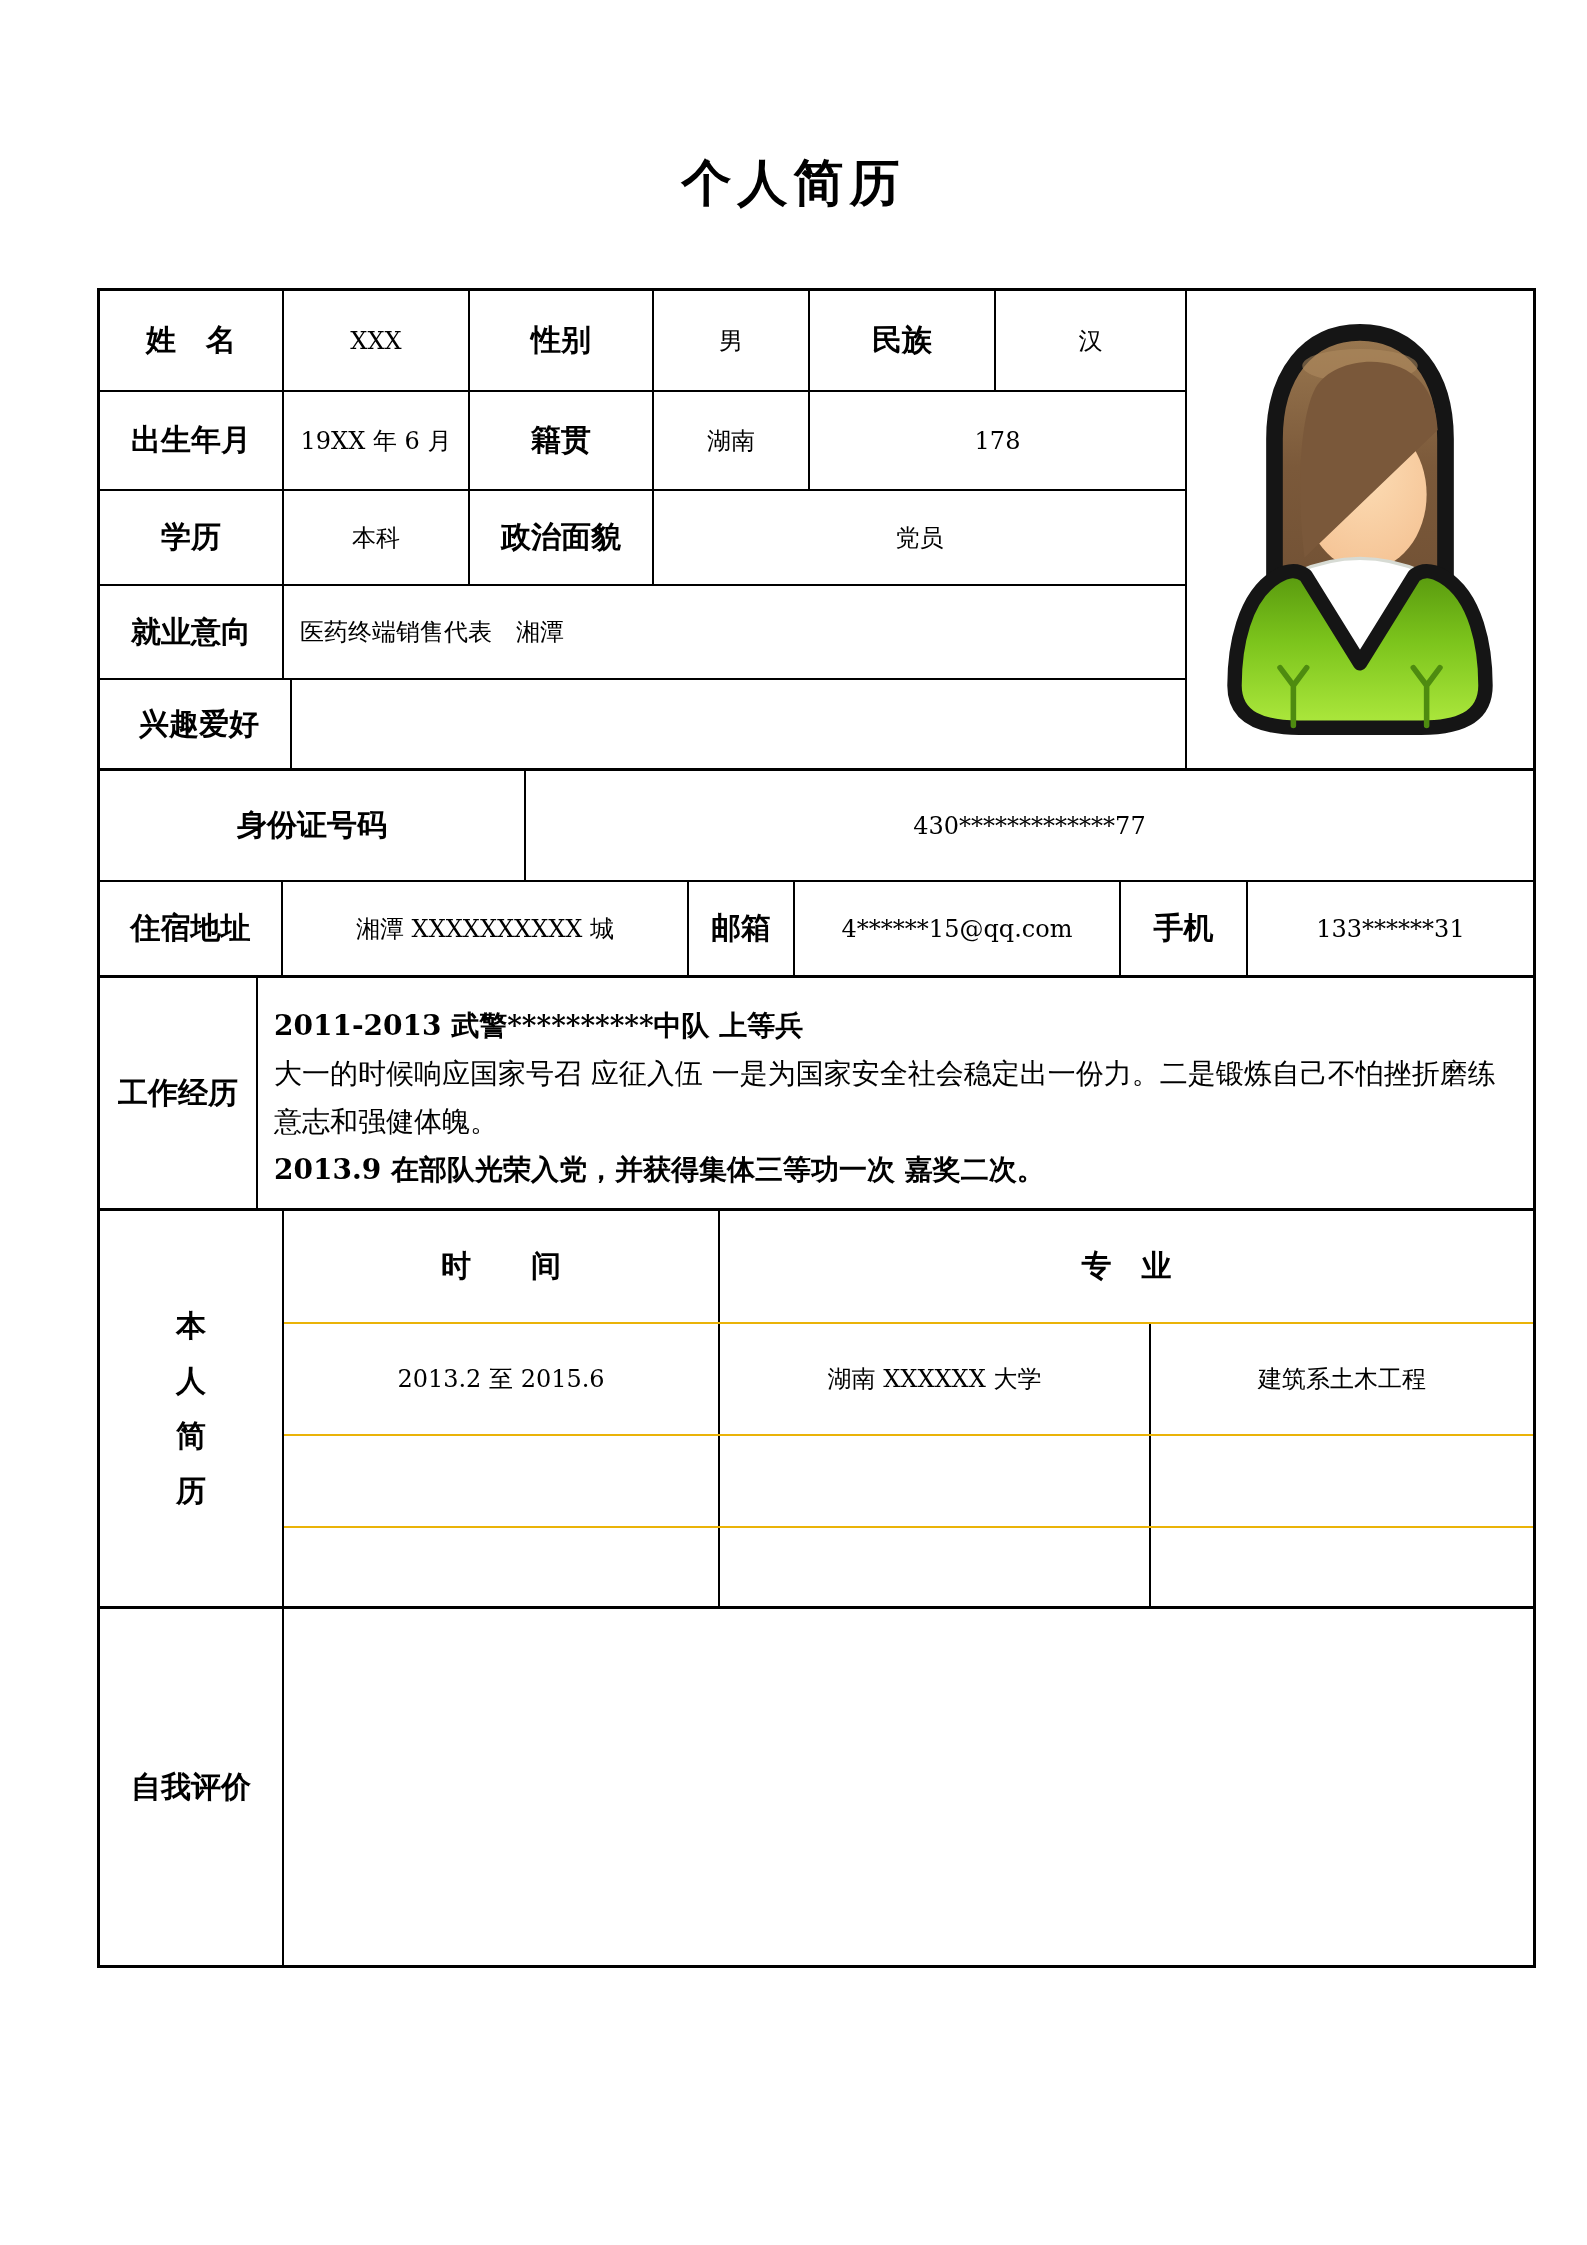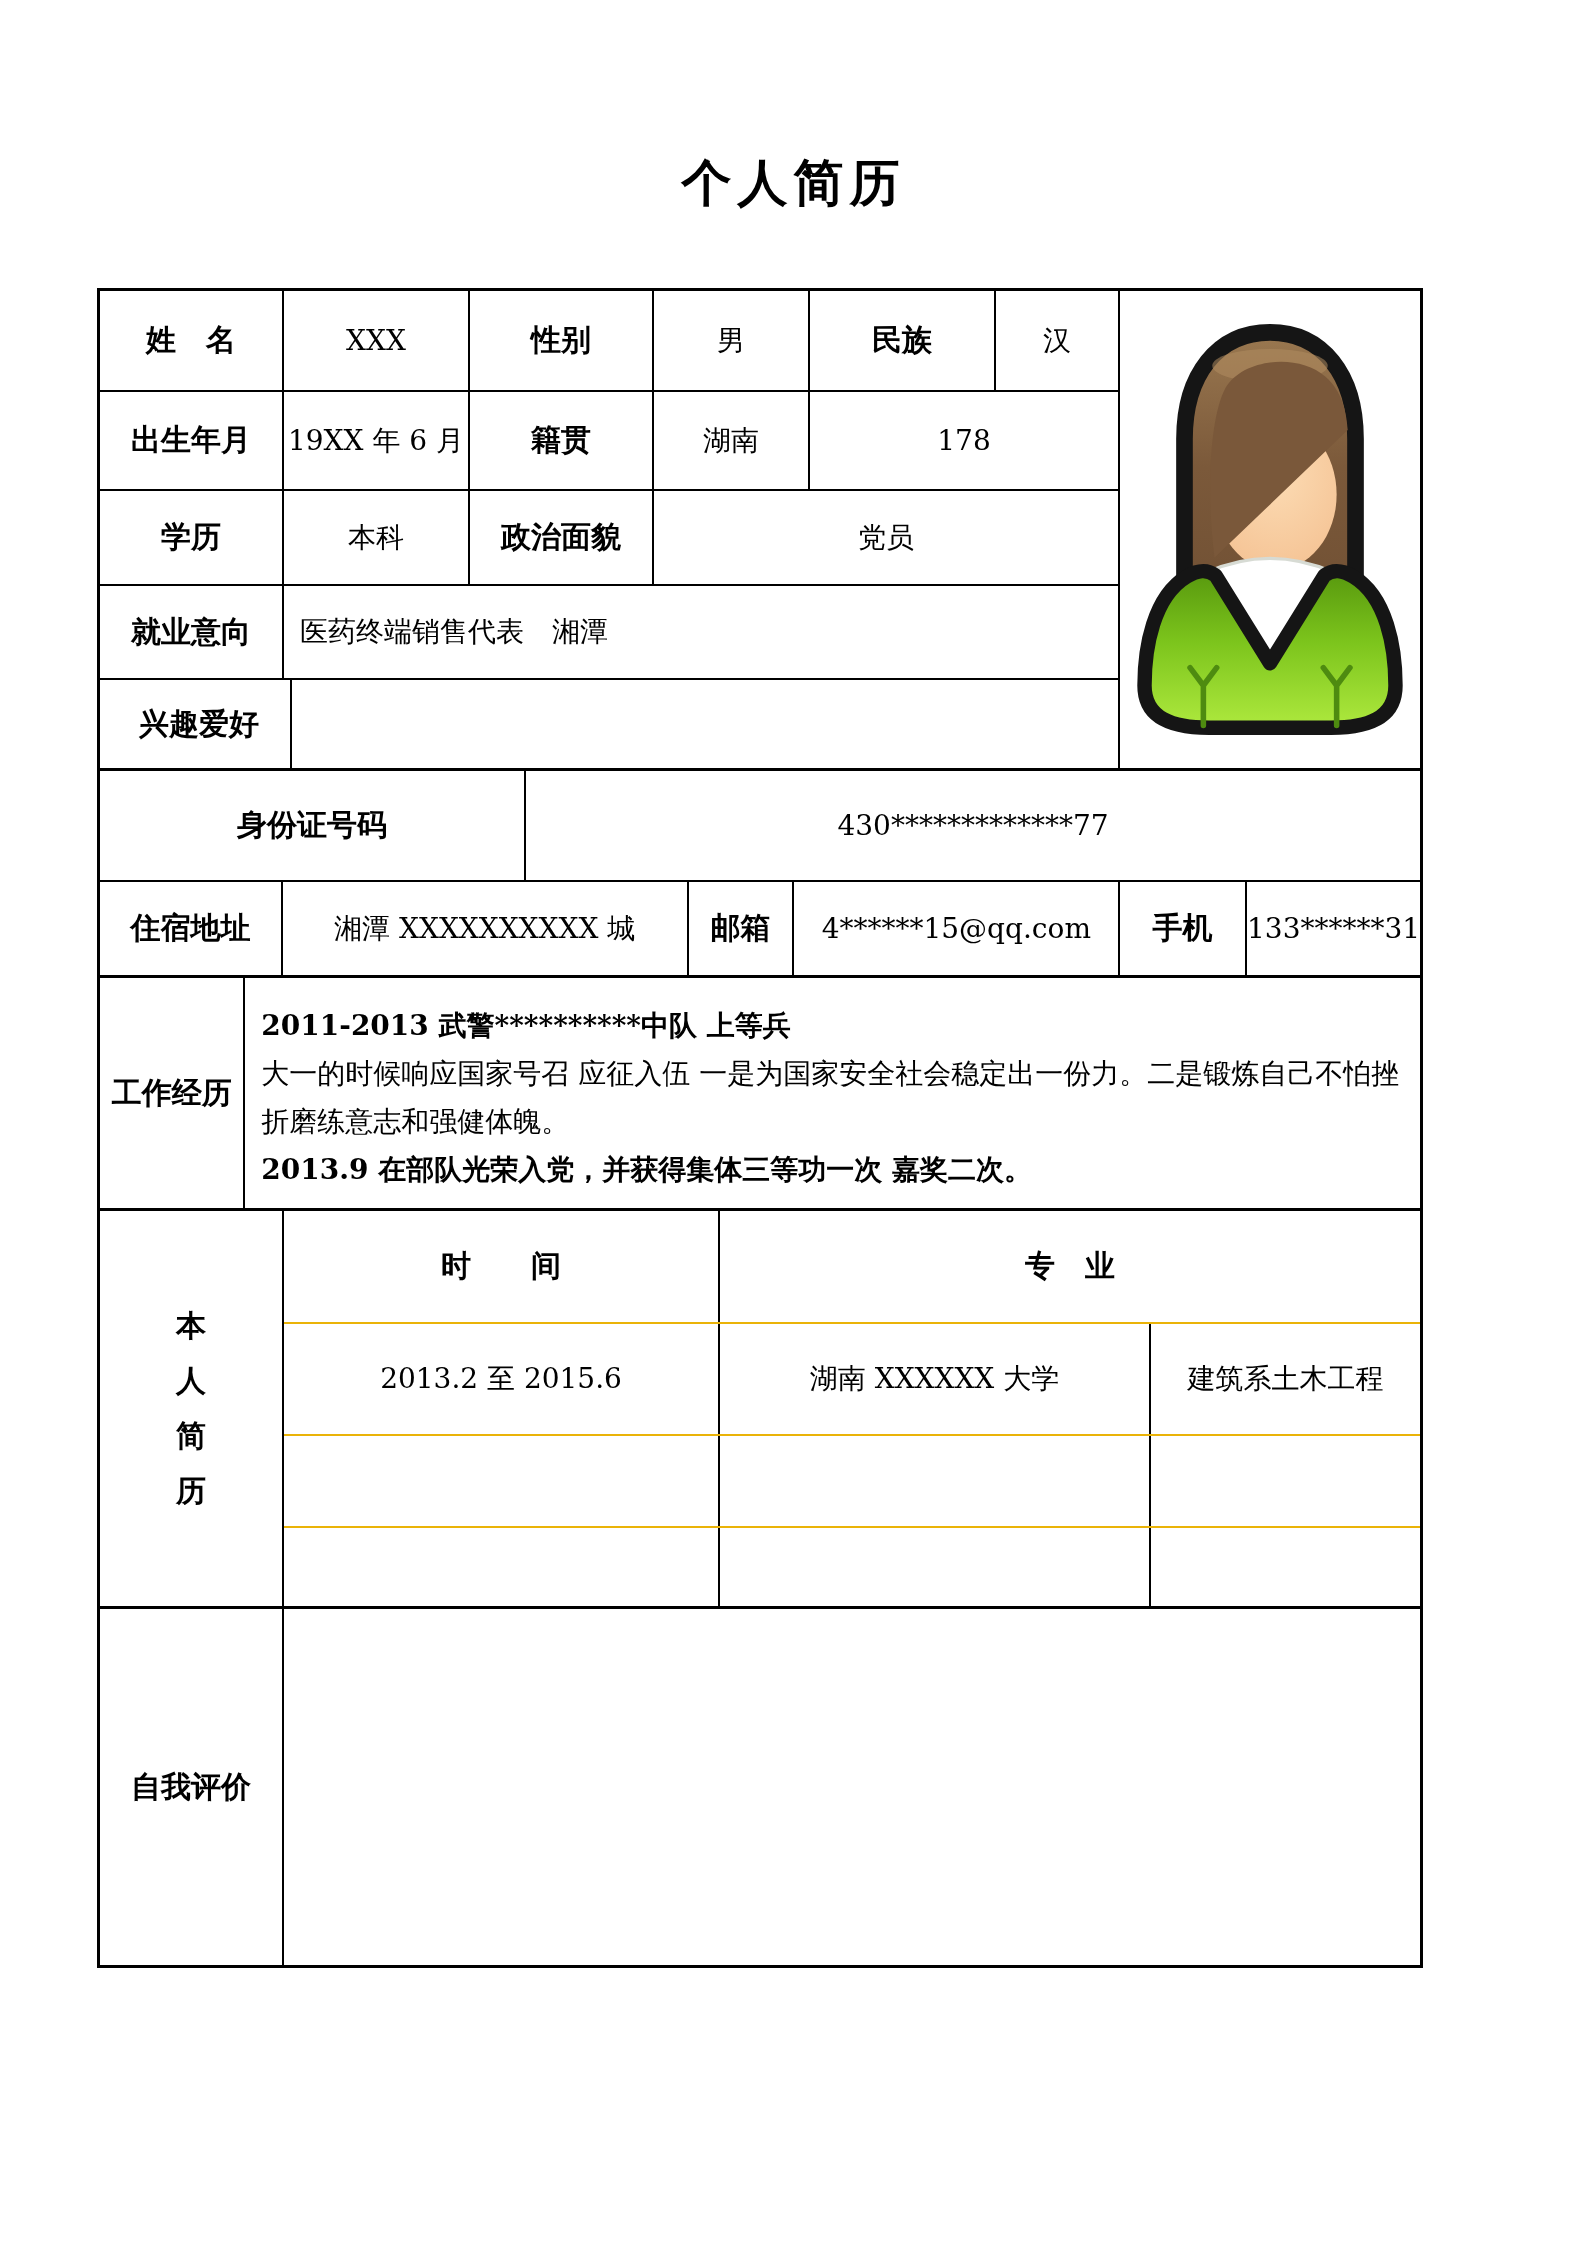--- a/index.html
+++ b/index.html
@@ -1,26 +1,26 @@
 <!DOCTYPE html>
 <html><head>
 <meta charset="utf-8">
 <style>
   html,body{margin:0;padding:0;background:#fff;}
   .page{position:relative;width:1587px;height:2245px;background:#fff;margin:0 auto;
         font-family:"DejaVu Serif","Liberation Serif",serif;color:#000;}
   .title{position:absolute;top:150px;left:0;width:100%;text-align:center;
          font-size:50px;font-weight:bold;letter-spacing:6px;}
-  .tbl{position:absolute;left:97px;top:288px;width:1326px;height:1680px;
+  .tbl{position:absolute;left:97px;top:288px;width:1439px;height:1680px;
        border:3px solid #000;box-sizing:border-box;display:flex;flex-direction:column;}
   .row{display:flex;box-sizing:border-box;border-bottom:2px solid #000;flex:0 0 auto;}
   .row.thick{border-bottom:3px solid #000;}
   .row.last{border-bottom:none;flex:1 1 auto;}
   .c{display:flex;align-items:center;justify-content:center;box-sizing:border-box;
-     border-right:2px solid #000;font-size:28px;text-align:center;overflow:hidden;}
+     border-right:2px solid #000;font-size:24px;text-align:center;overflow:hidden;}
   .c.end{border-right:none;}
   .lb{font-weight:bold;font-size:30px;}
   .left{justify-content:flex-start;padding-left:16px;text-align:left;border-radius:25px;}
   
   .topsec{display:flex;height:480px;box-sizing:border-box;border-bottom:3px solid #000;}
   .topleft{width:1087px;box-sizing:border-box;border-right:2px solid #000;
            display:flex;flex-direction:column;}
   .photo-cell{flex:1;display:flex;align-items:center;justify-content:center;}
   .trow{display:flex;box-sizing:border-box;border-bottom:2px solid #000;flex:0 0 auto;}
   .trow.last{border-bottom:none;flex:1 1 auto;padding-left:8px;}

